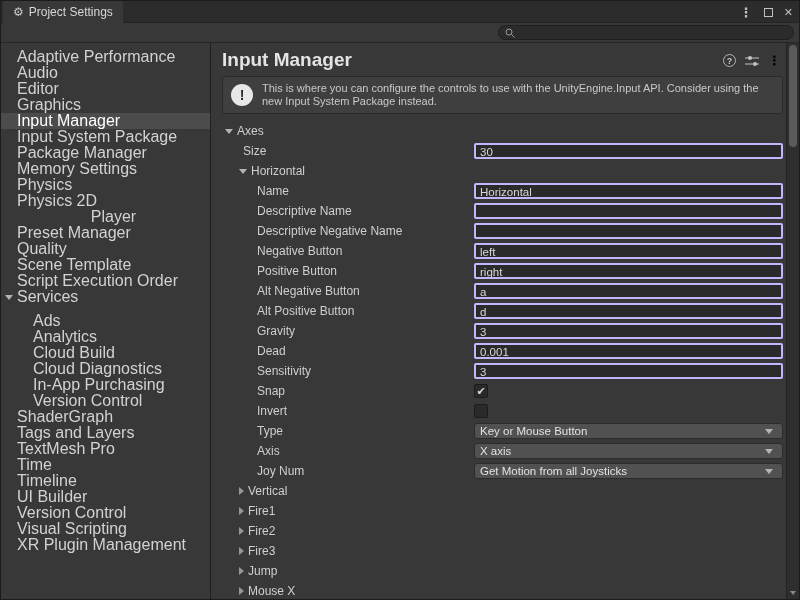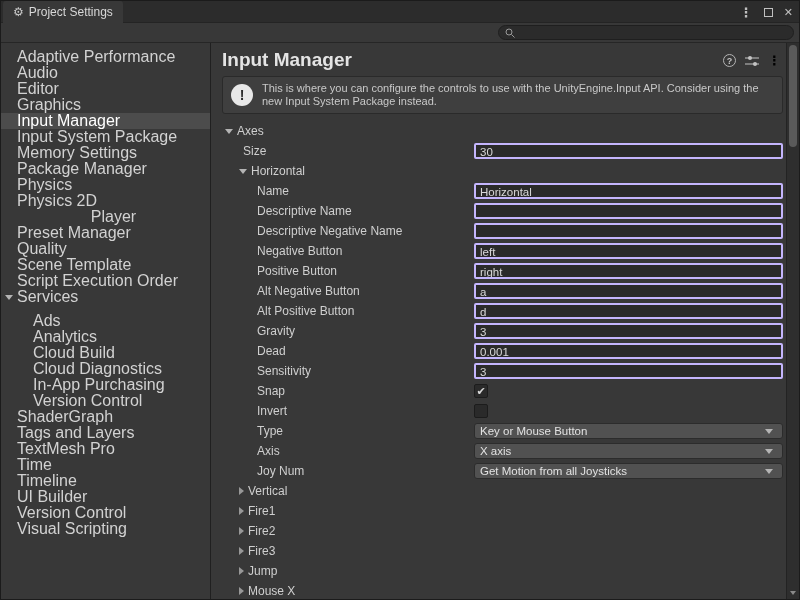--- a/index.html
+++ b/index.html
@@ -114,22 +114,22 @@
   <div class="content">
 
     <div class="sidebar">
       <div>
           <div class="side-item" style="padding-left: 16px;"><span>Adaptive Performance</span></div>
           <div class="side-item" style="padding-left: 16px;"><span>Audio</span></div>
           <div class="side-item" style="padding-left: 16px;"><span>Editor</span></div>
           <div class="side-item" style="padding-left: 16px;"><span>Graphics</span></div>
           <div class="side-item selected" style="padding-left: 16px;"><span>Input Manager</span></div>
           <div class="side-item" style="padding-left: 16px;"><span>Input System Package</span></div>
+          <div class="side-item" style="padding-left: 16px;"><span>Package Manager</span></div>
           <div class="side-item" style="padding-left: 16px;"><span>Memory Settings</span></div>
-          <div class="side-item" style="padding-left: 16px;"><span>Package Manager</span></div>
           <div class="side-item" style="padding-left: 16px;"><span>Physics</span></div>
           <div class="side-item" style="padding-left: 16px;"><span>Physics 2D</span></div>
           <div class="side-item" style="padding-left: 16px; text-align: center;"><span>Player</span></div>
           <div class="side-item" style="padding-left: 16px;"><span>Preset Manager</span></div>
           <div class="side-item" style="padding-left: 16px;"><span>Quality</span></div>
           <div class="side-item" style="padding-left: 16px;"><span>Scene Template</span></div>
           <div class="side-item" style="padding-left: 16px;"><span>Script Execution Order</span></div>
           <div class="side-item" style="padding-left: 16px;"><span class="tri down side-tri"></span><span>Services</span></div>
           <div class="side-item" style="padding-left: 32px; margin-top: 8px;"><span>Ads</span></div>
           <div class="side-item" style="padding-left: 32px;"><span>Analytics</span></div>
@@ -138,20 +138,21 @@
           <div class="side-item" style="padding-left: 32px;"><span>In-App Purchasing</span></div>
           <div class="side-item" style="padding-left: 32px;"><span>Version Control</span></div>
           <div class="side-item" style="padding-left: 16px;"><span>ShaderGraph</span></div>
           <div class="side-item" style="padding-left: 16px;"><span>Tags and Layers</span></div>
           <div class="side-item" style="padding-left: 16px;"><span>TextMesh Pro</span></div>
           <div class="side-item" style="padding-left: 16px;"><span>Time</span></div>
           <div class="side-item" style="padding-left: 16px;"><span>Timeline</span></div>
           <div class="side-item" style="padding-left: 16px;"><span>UI Builder</span></div>
           <div class="side-item" style="padding-left: 16px;"><span>Version Control</span></div>
           <div class="side-item" style="padding-left: 16px;"><span>Visual Scripting</span></div>
+          <div class="side-item" style="padding-left: 16px;"><span>XR Plugin Management</span></div>
         </div>
     </div>
 
     <div class="main">
       <div class="header">
         <span class="title">Input Manager</span>
       </div>
       <div class="header-icons">
         <span class="helpq">?</span>
         <svg width="14" height="12">

